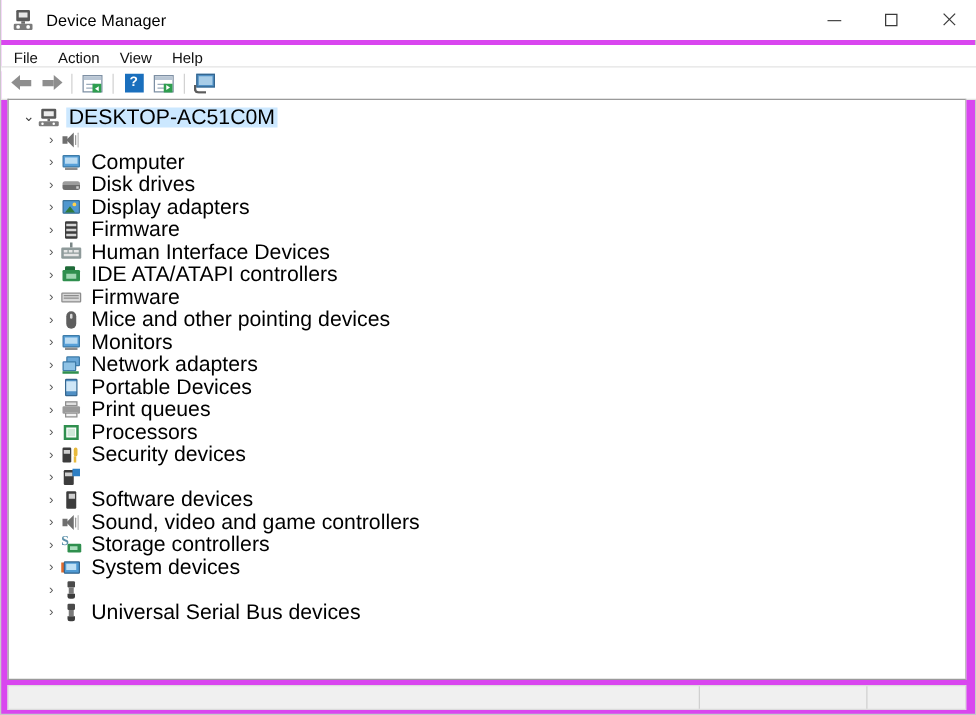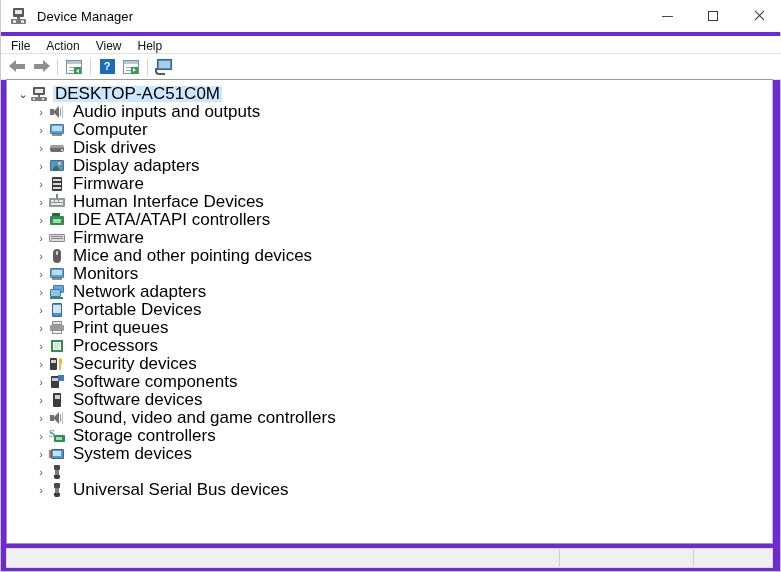--- a/index.html
+++ b/index.html
@@ -13,21 +13,21 @@
     height: 572px;
     overflow: hidden;
     font-family: "Liberation Sans", sans-serif;
     -webkit-font-smoothing: antialiased;
   }
 
   #window {
     position: relative;
     width: 781px;
     height: 572px;
-    background: #6d28d9;
+    background: #d946ef;
     box-sizing: border-box;
     border: 1px solid #c9c9c9;
     border-top: none;
     padding-left: 24px;
   }
 
   
   #titlebar {
     position: absolute;
     left: 0; top: 0;
@@ -598,21 +598,20 @@
       </div>
 
       <div class="row child">
         <span class="chev">›</span>
         <span class="row-icon ic-spk">
           <span class="gi body"></span>
             <span class="gi cone"></span>
             <span class="gi w1"></span>
             <span class="gi w2"></span>
         </span>
-        <span class="row-label">Audio inputs and outputs</span>
       </div>
 
       <div class="row child">
         <span class="chev">›</span>
         <span class="row-icon ic-mon">
           <span class="gi scr"></span>
             <span class="gi stand"></span>
         </span>
         <span class="row-label">Computer</span>
       </div>
@@ -746,21 +745,20 @@
         </span>
         <span class="row-label">Security devices</span>
       </div>
 
       <div class="row child">
         <span class="chev">›</span>
         <span class="row-icon ic-swc">
           <span class="gi chip"></span>
             <span class="gi bdg"></span>
         </span>
-        <span class="row-label">Software components</span>
       </div>
 
       <div class="row child">
         <span class="chev">›</span>
         <span class="row-icon ic-swd">
           <span class="gi chip"></span>
         </span>
         <span class="row-label">Software devices</span>
       </div>
 

